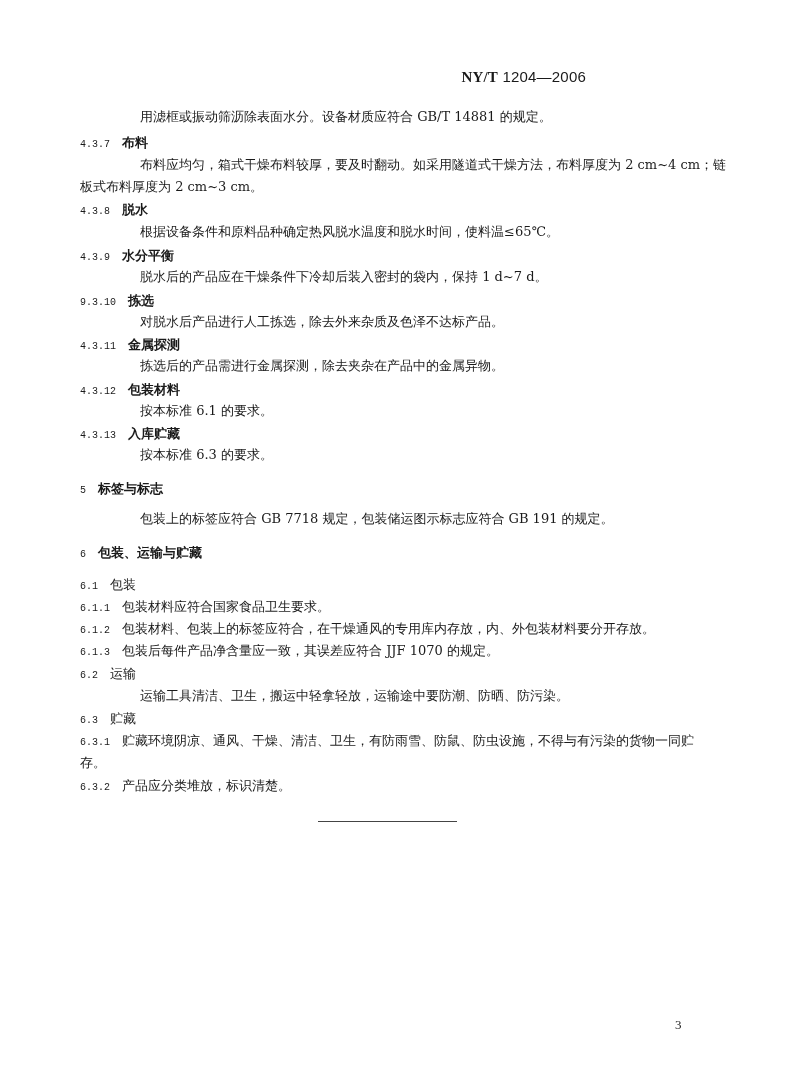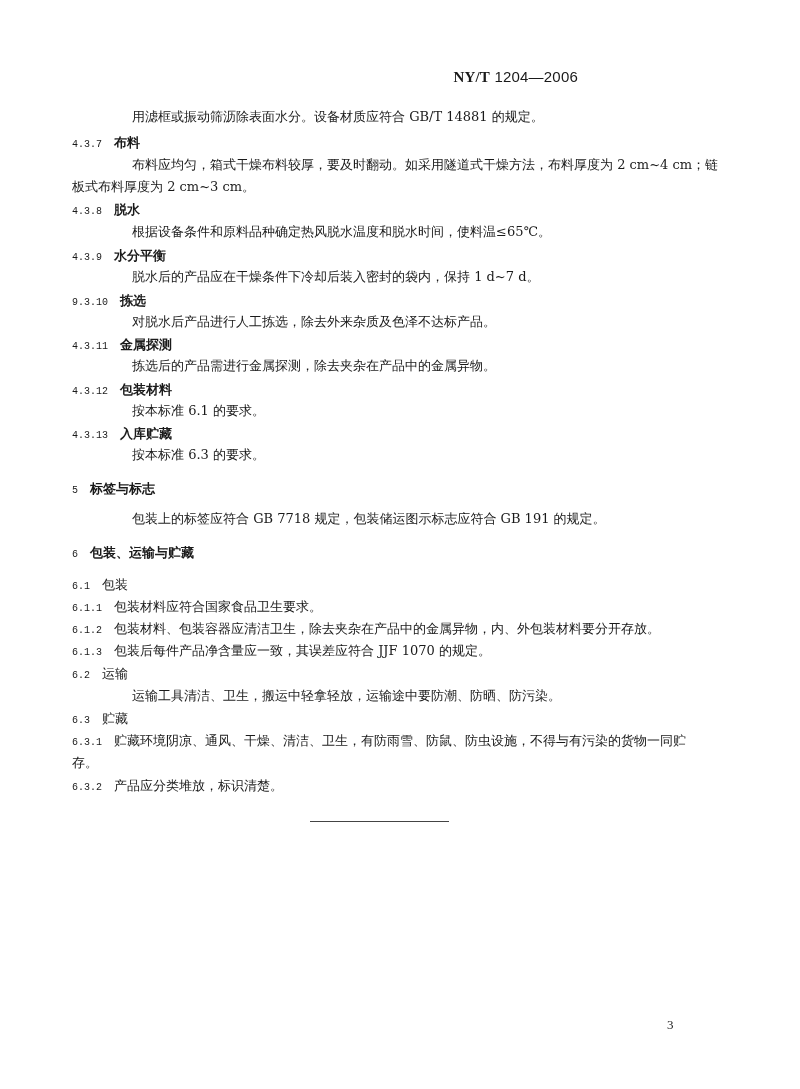--- a/index.html
+++ b/index.html
@@ -10,21 +10,21 @@
     body {
       width: 800px;
       height: 1089px;
       position: relative;
       overflow: hidden;
       font-family: "DejaVu Serif", "Liberation Serif", serif;
       color: #1a1a1a;
     }
     .page {
       position: absolute;
-      left: 8px; top: 0;
+      left: 16px; top: 0;
       width: 688px; height: 1089px;
     }
     .header-code {
       position: absolute;
       top: 68px;
       right: 118px;
       font-family: "Liberation Sans", "DejaVu Sans", sans-serif;
       font-size: 15px;
       letter-spacing: 0.2px;
       color: #1a1a1a;
@@ -147,21 +147,21 @@
       <span class="num">6</span><span class="gap"></span><span class="title">包装、运输与贮藏</span>
     </div>
 
     <div class="line heading" style="top:472px">
       <span class="num">6.1</span><span class="gap"></span><span class="title" style="font-weight:normal">包装</span>
     </div>
     <div class="line" style="top:494px">
       <span class="num">6.1.1</span><span class="gap"></span><span>包装材料应符合国家食品卫生要求。</span>
     </div>
     <div class="line" style="top:516px">
-      <span class="num">6.1.2</span><span class="gap"></span><span>包装材料、包装容器应清洁卫生，除去夹杂在产品中的金属异物，内、外包装材料要分开存放。</span>
+      <span class="num">6.1.2</span><span class="gap"></span><span>包装材料、包装上的标签应符合，在干燥通风的专用库内存放，内、外包装材料要分开存放。</span>
     </div>
     <div class="line" style="top:538px">
       <span class="num">6.1.3</span><span class="gap"></span><span>包装后每件产品净含量应一致，其误差应符合 JJF 1070 的规定。</span>
     </div>
 
     <div class="line heading" style="top:561px">
       <span class="num">6.2</span><span class="gap"></span><span class="title" style="font-weight:normal">运输</span>
     </div>
     <div class="line indent" style="top:583px">运输工具清洁、卫生，搬运中轻拿轻放，运输途中要防潮、防晒、防污染。</div>
 

